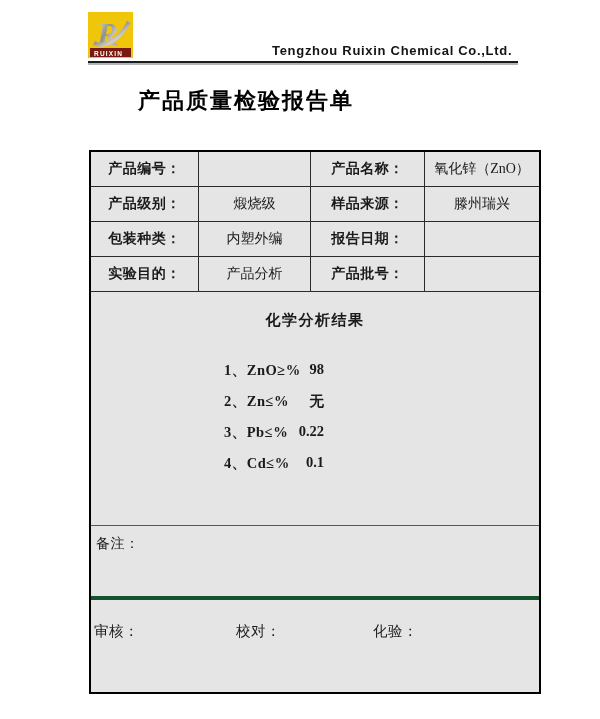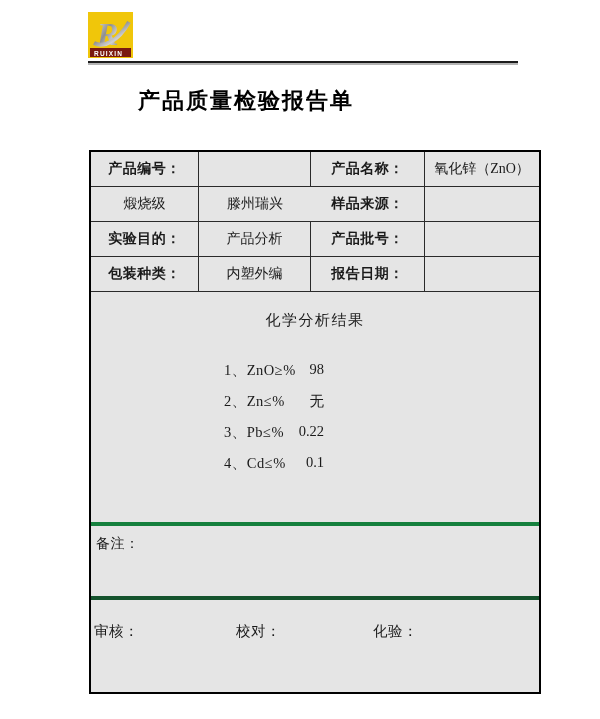--- a/index.html
+++ b/index.html
@@ -90,22 +90,23 @@
     letter-spacing: 0.5px;
   }
   .cell.val {
     font-family: "Liberation Serif", "DejaVu Serif", serif;
     font-weight: normal;
   }
   .cell.val.mid { border-right: 1px solid #2a2a2a; }
 
   .analysis {
     height: 234px;
-    border-bottom: 4px solid #15803d;
-    position: relative;
+    border-bottom: 1px solid #15803d;
+    position: relative;
+    font-weight: bold;
   }
   .analysis-heading {
     margin-top: 19px;
     text-align: center;
     font-family: "Liberation Serif", "DejaVu Serif", serif;
     font-size: 15px;
     letter-spacing: 1.5px;
   }
   .analysis-items { margin-top: 25px; }
   .analysis-item {
@@ -166,53 +167,55 @@
           <stop offset="1" stop-color="#777"></stop>
         </linearGradient>
       </defs>
       <rect x="0" y="0" width="45" height="46" fill="#F0C60A"></rect>
       <text x="9" y="33" font-size="32" font-style="italic" font-weight="bold" font-family="'Liberation Serif', serif" fill="url(#silver)">R</text>
       <path d="M6 31 C 15 36, 30 30, 41 10" stroke="url(#silver)" stroke-width="4" fill="none"></path>
       <rect x="2" y="36" width="41" height="9" fill="#7A190F"></rect>
       <text x="6" y="43.5" font-size="6.5" font-weight="bold" letter-spacing="1.2" font-family="'Liberation Sans', sans-serif" fill="#ffffff">RUIXIN</text>
     </svg>
   </div>
+  <div class="company-en">Tengzhou Ruixin Chemical Co.,Ltd.</div>
   <div class="header-rule"></div>
 
   <div class="doc-title">产品质量检验报告单</div>
 
   <div class="report-table">
 
     <div class="info-row">
       <div class="cell lab">产品编号：</div>
       <div class="cell val mid"></div>
       <div class="cell lab">产品名称：</div>
       <div class="cell val">氧化锌（ZnO）</div>
     </div>
 
     <div class="info-row">
+      <div class="cell lab">产品级别：</div>
       <div class="cell val mid">煅烧级</div>
+      <div class="cell lab">样品来源：</div>
       <div class="cell val">滕州瑞兴</div>
-      <div class="cell lab">样品来源：</div>
+    </div>
+
+    <div class="info-row">
+      <div class="cell lab">包装种类：</div>
+      <div class="cell val mid">内塑外编</div>
+      <div class="cell lab">报告日期：</div>
+      <div class="cell val"></div>
     </div>
 
     <div class="info-row">
       <div class="cell lab">实验目的：</div>
       <div class="cell val mid">产品分析</div>
       <div class="cell lab">产品批号：</div>
       <div class="cell val"></div>
     </div>
 
-    <div class="info-row">
-      <div class="cell lab">包装种类：</div>
-      <div class="cell val mid">内塑外编</div>
-      <div class="cell lab">报告日期：</div>
-      <div class="cell val"></div>
-    </div>
-
     <div class="analysis">
       <div class="analysis-heading">化学分析结果</div>
       <div class="analysis-items">
         <div class="analysis-item">
           <span class="item-name">1、ZnO≥%</span>
           <span class="item-value">98</span>
         </div>
         <div class="analysis-item">
           <span class="item-name">2、Zn≤%</span>
           <span class="item-value">无</span>

